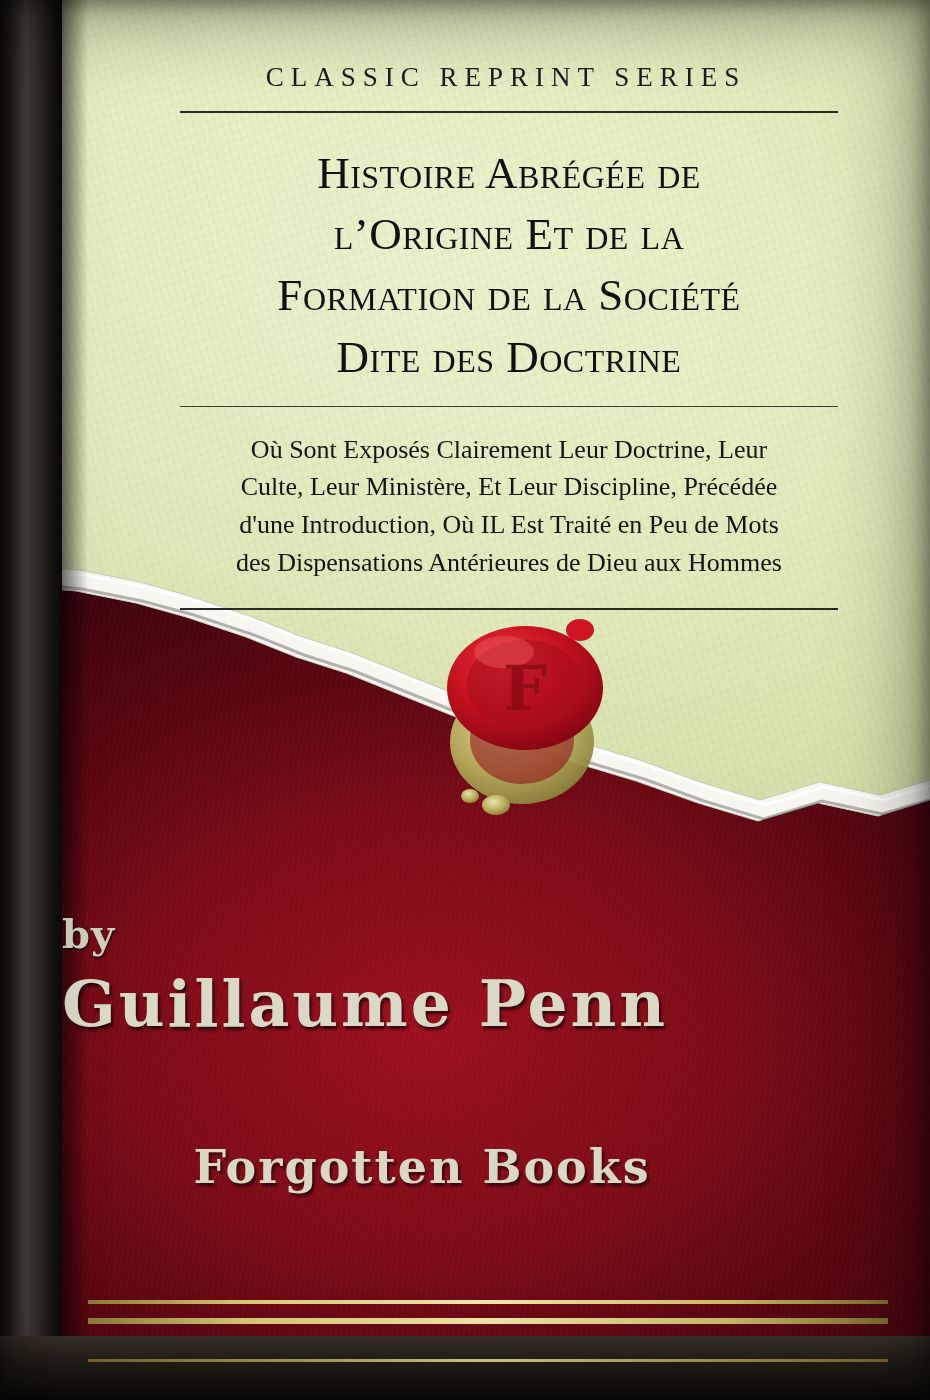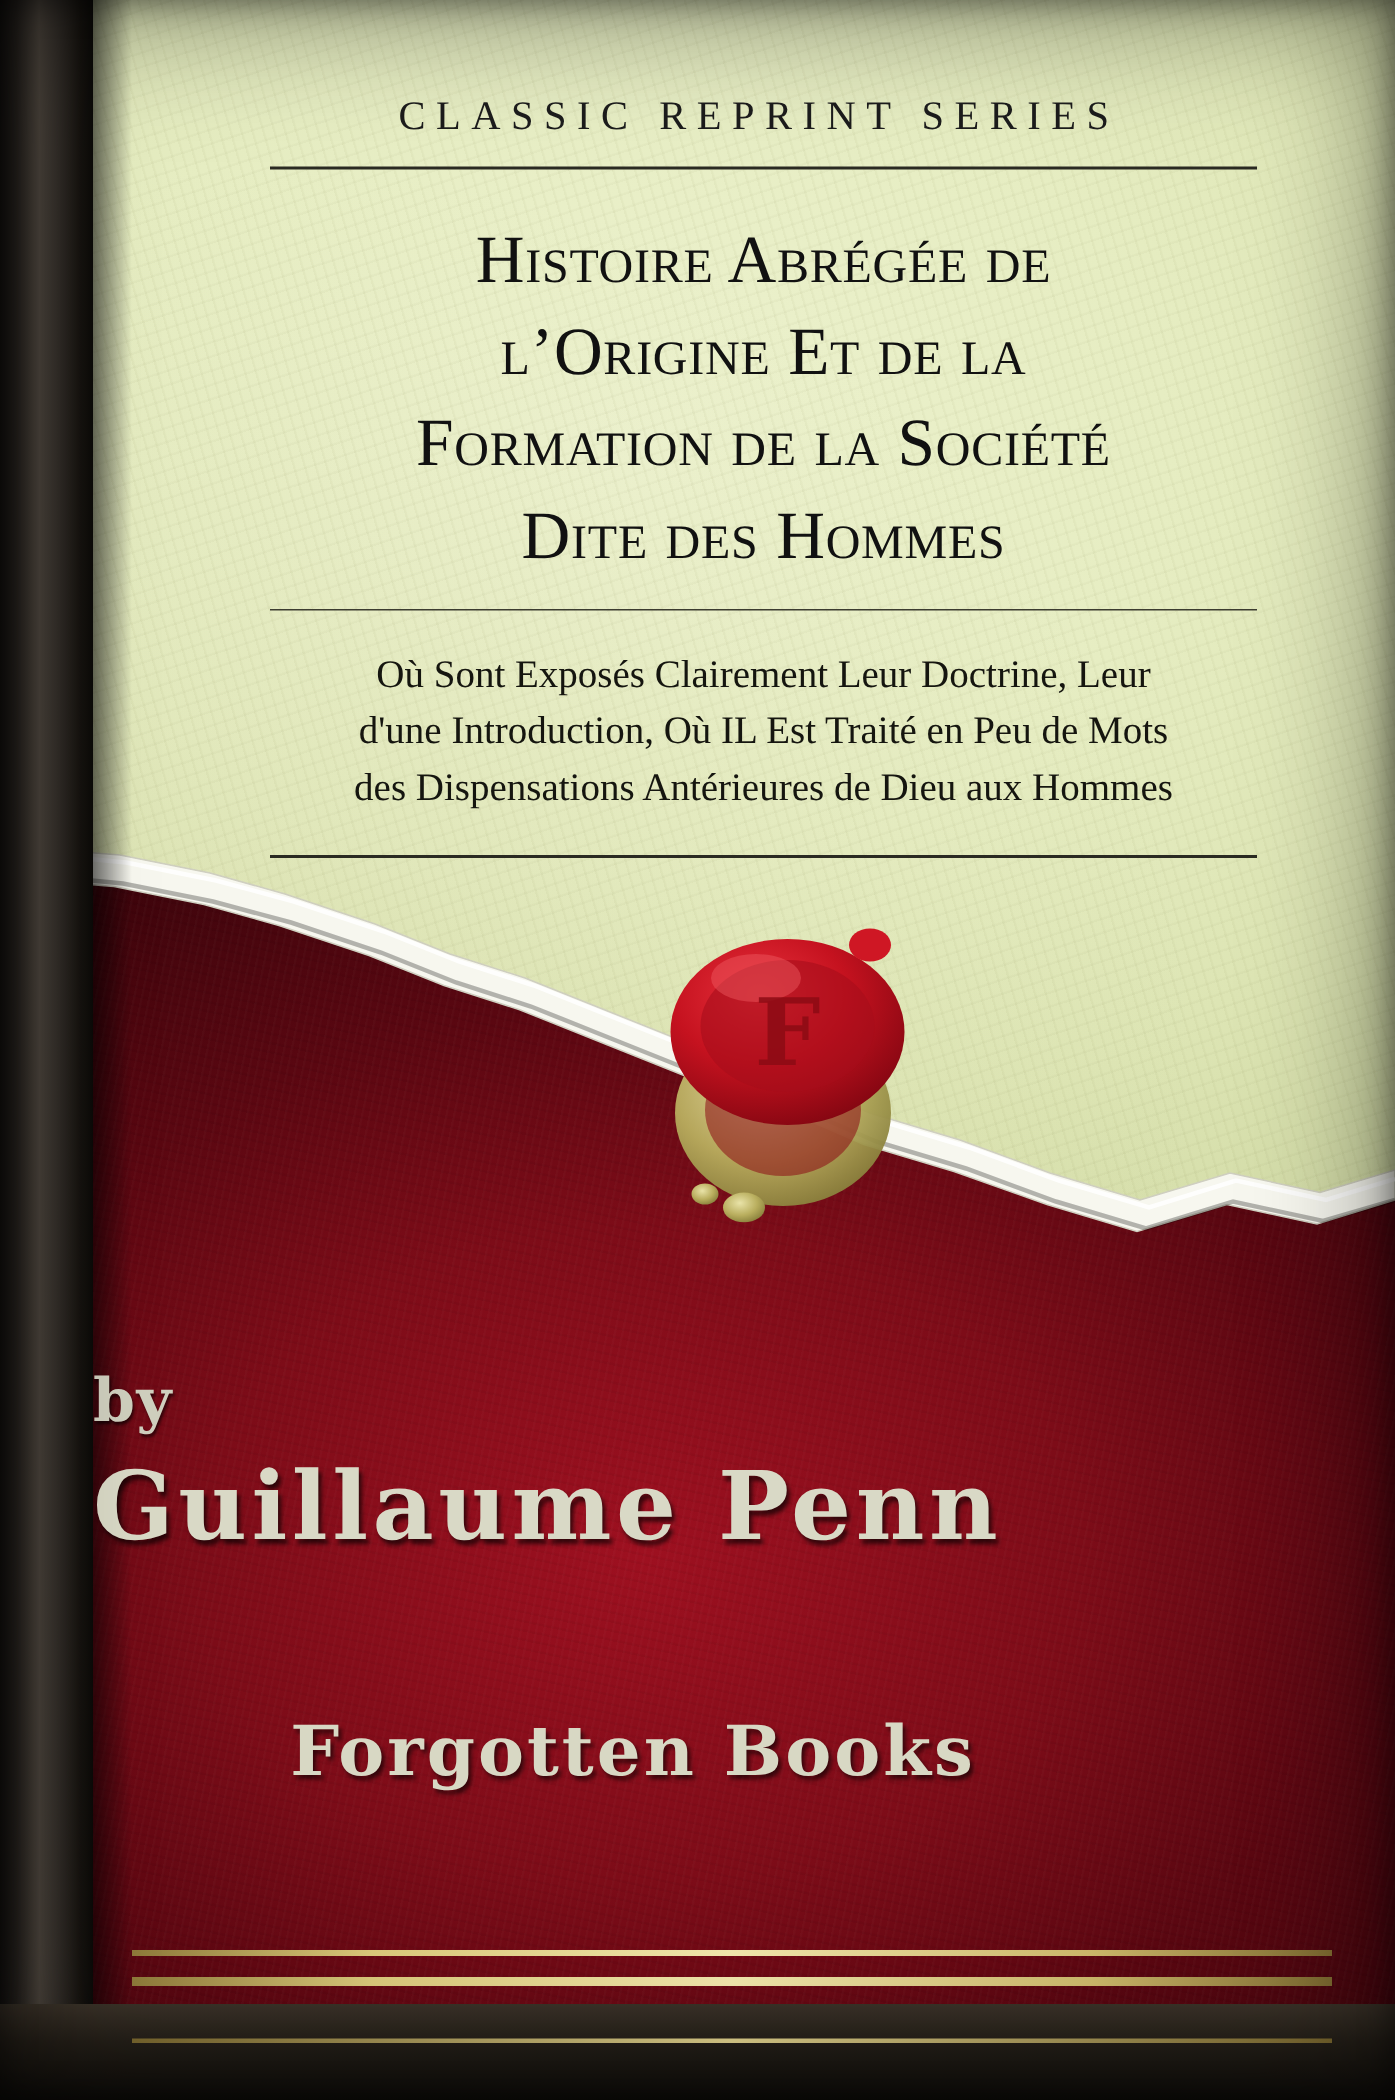--- a/index.html
+++ b/index.html
@@ -284,27 +284,28 @@
   <div class="spine-shadow"></div>
 
   <div class="content">
     <div class="series">CLASSIC REPRINT SERIES</div>
     <div class="rule"></div>
 
     <div class="title">
       <span class="ln">Histoire Abrégée de</span>
       <span class="ln">l’Origine Et de la</span>
       <span class="ln">Formation de la Société</span>
-      <span class="ln">Dite des Hommes</span>
+      <span class="ln">Dite des Doctrine</span>
     </div>
 
     <div class="rule thin"></div>
 
     <div class="subtitle">
       <span class="ln">Où Sont Exposés Clairement Leur Doctrine, Leur</span>
+      <span class="ln">Culte, Leur Ministère, Et Leur Discipline, Précédée</span>
       <span class="ln">d'une Introduction, Où IL Est Traité en Peu de Mots</span>
       <span class="ln">des Dispensations Antérieures de Dieu aux Hommes</span>
     </div>
 
     <div class="rule-bottom"></div>
   </div>
 
   <svg class="seal" viewBox="0 0 200 215">
     <defs>
       <radialGradient id="goldg" cx="40%" cy="35%" r="75%">

